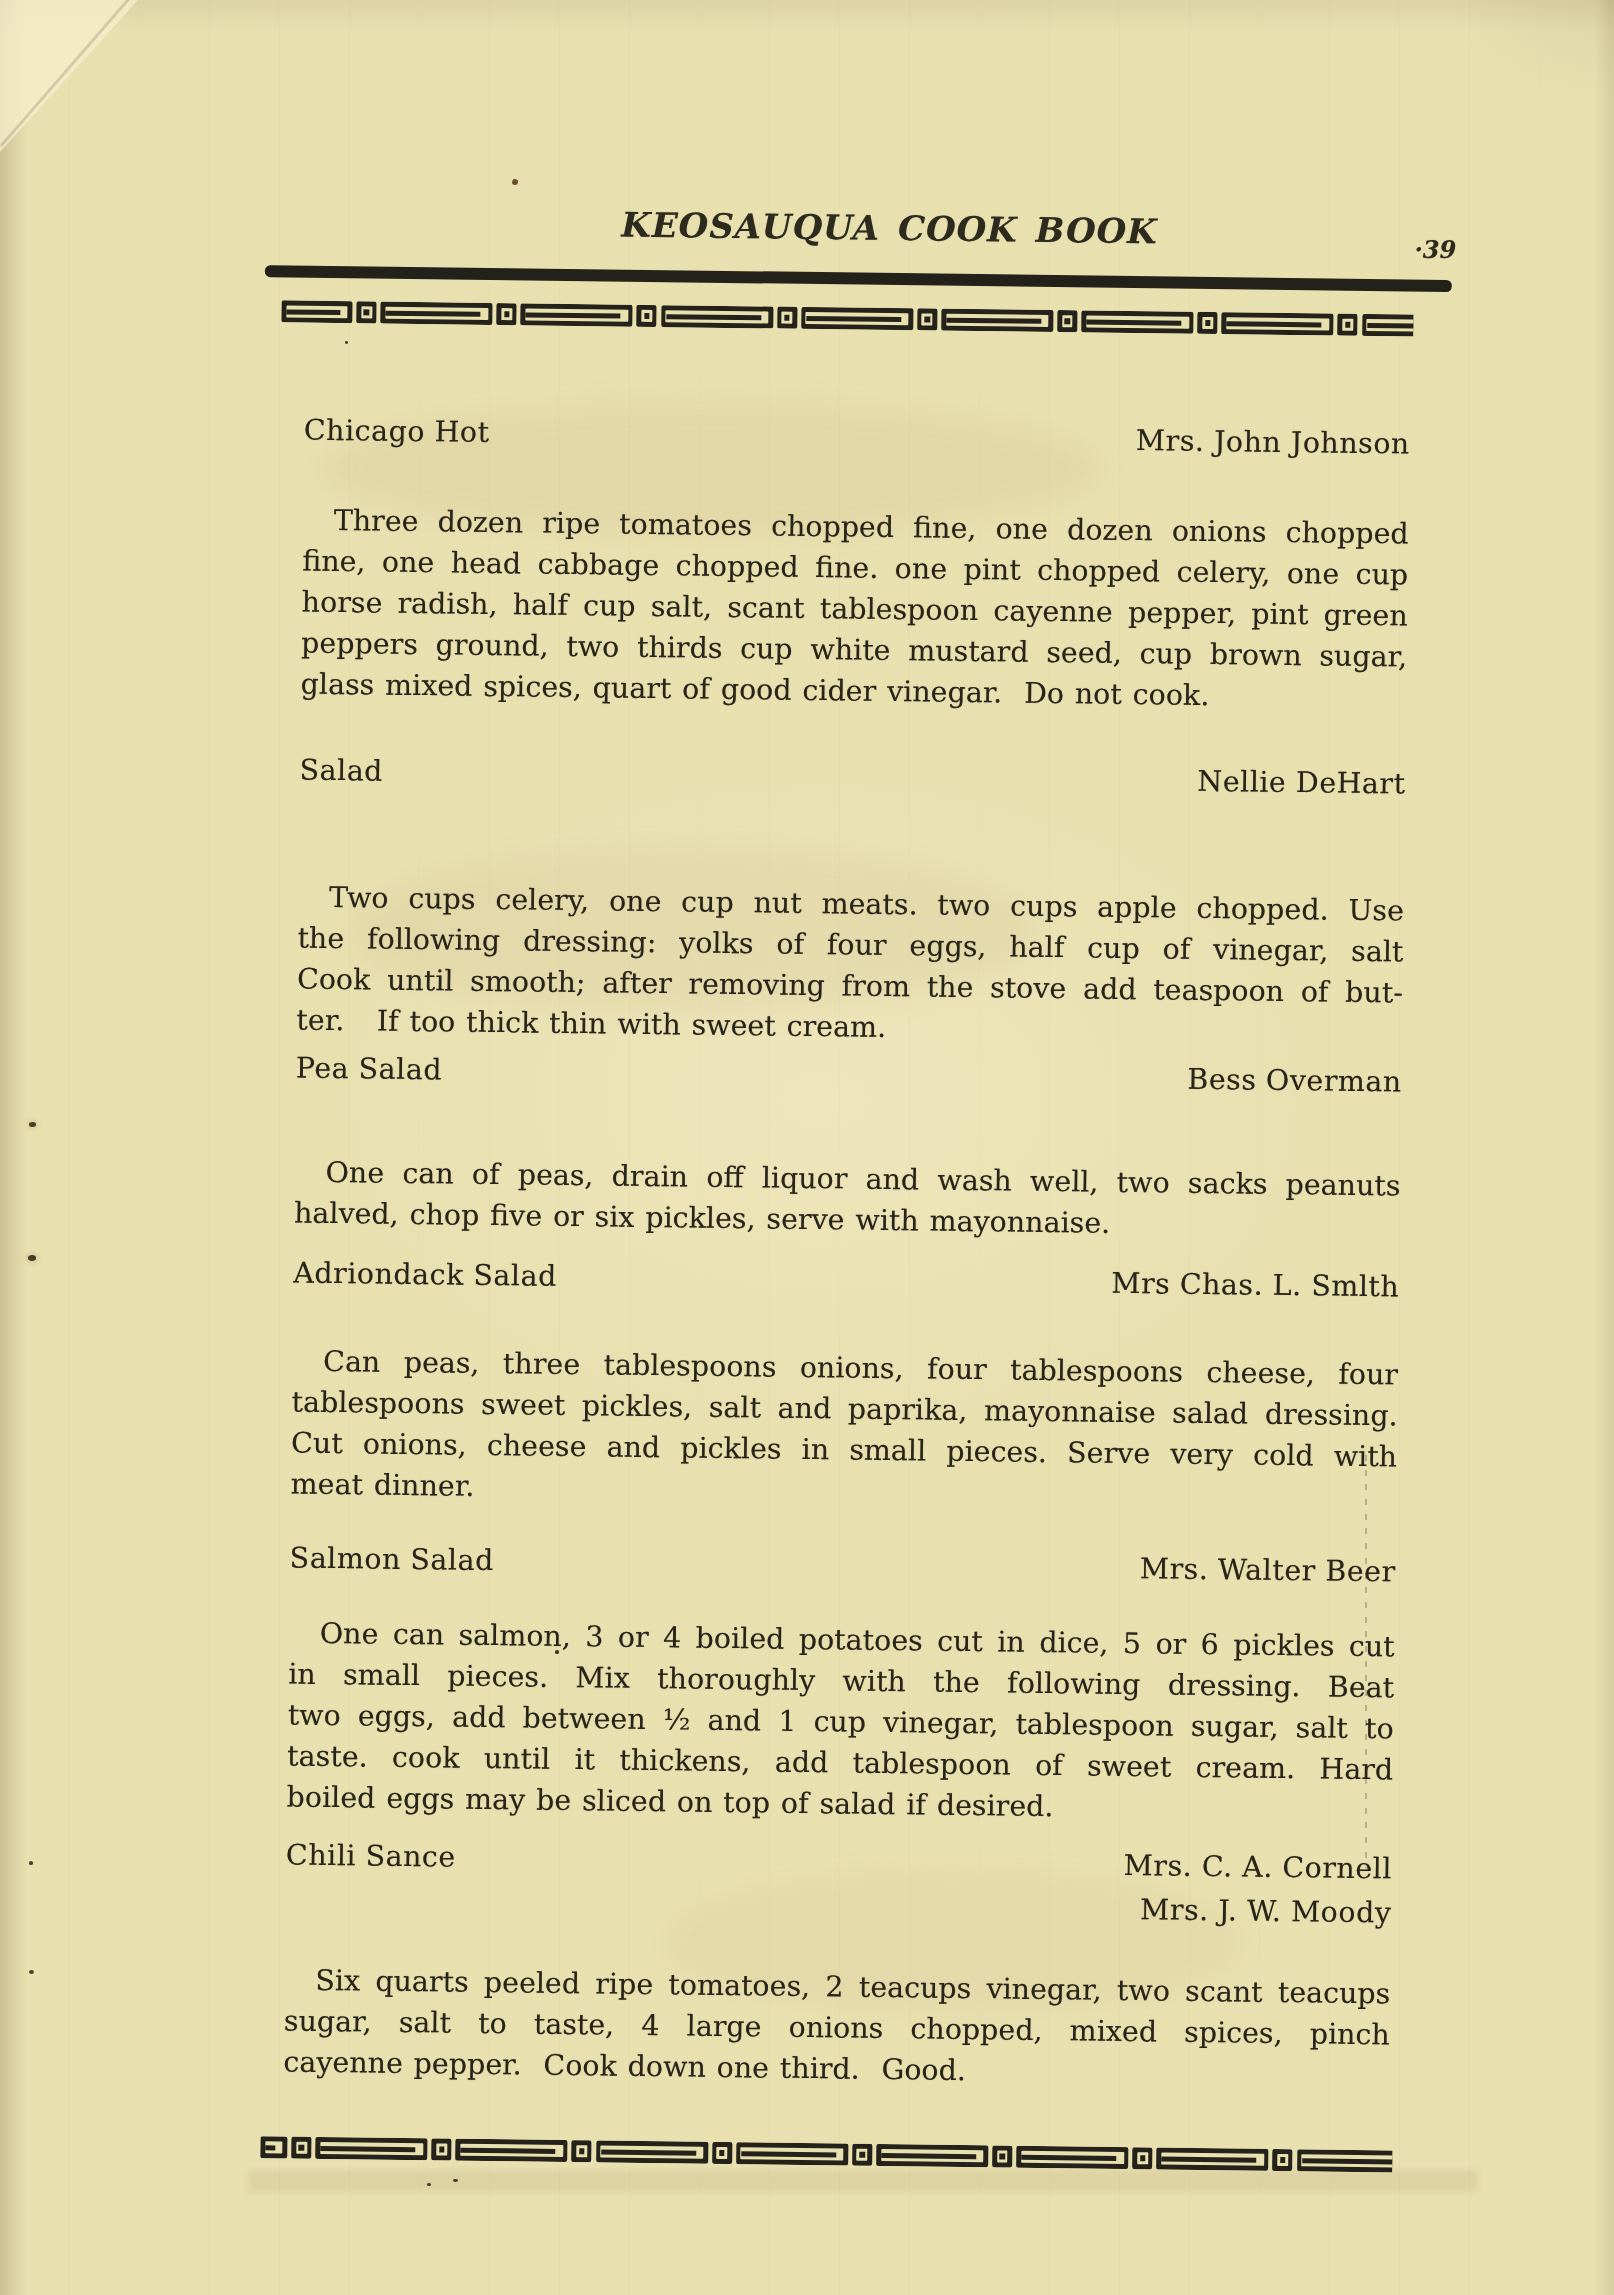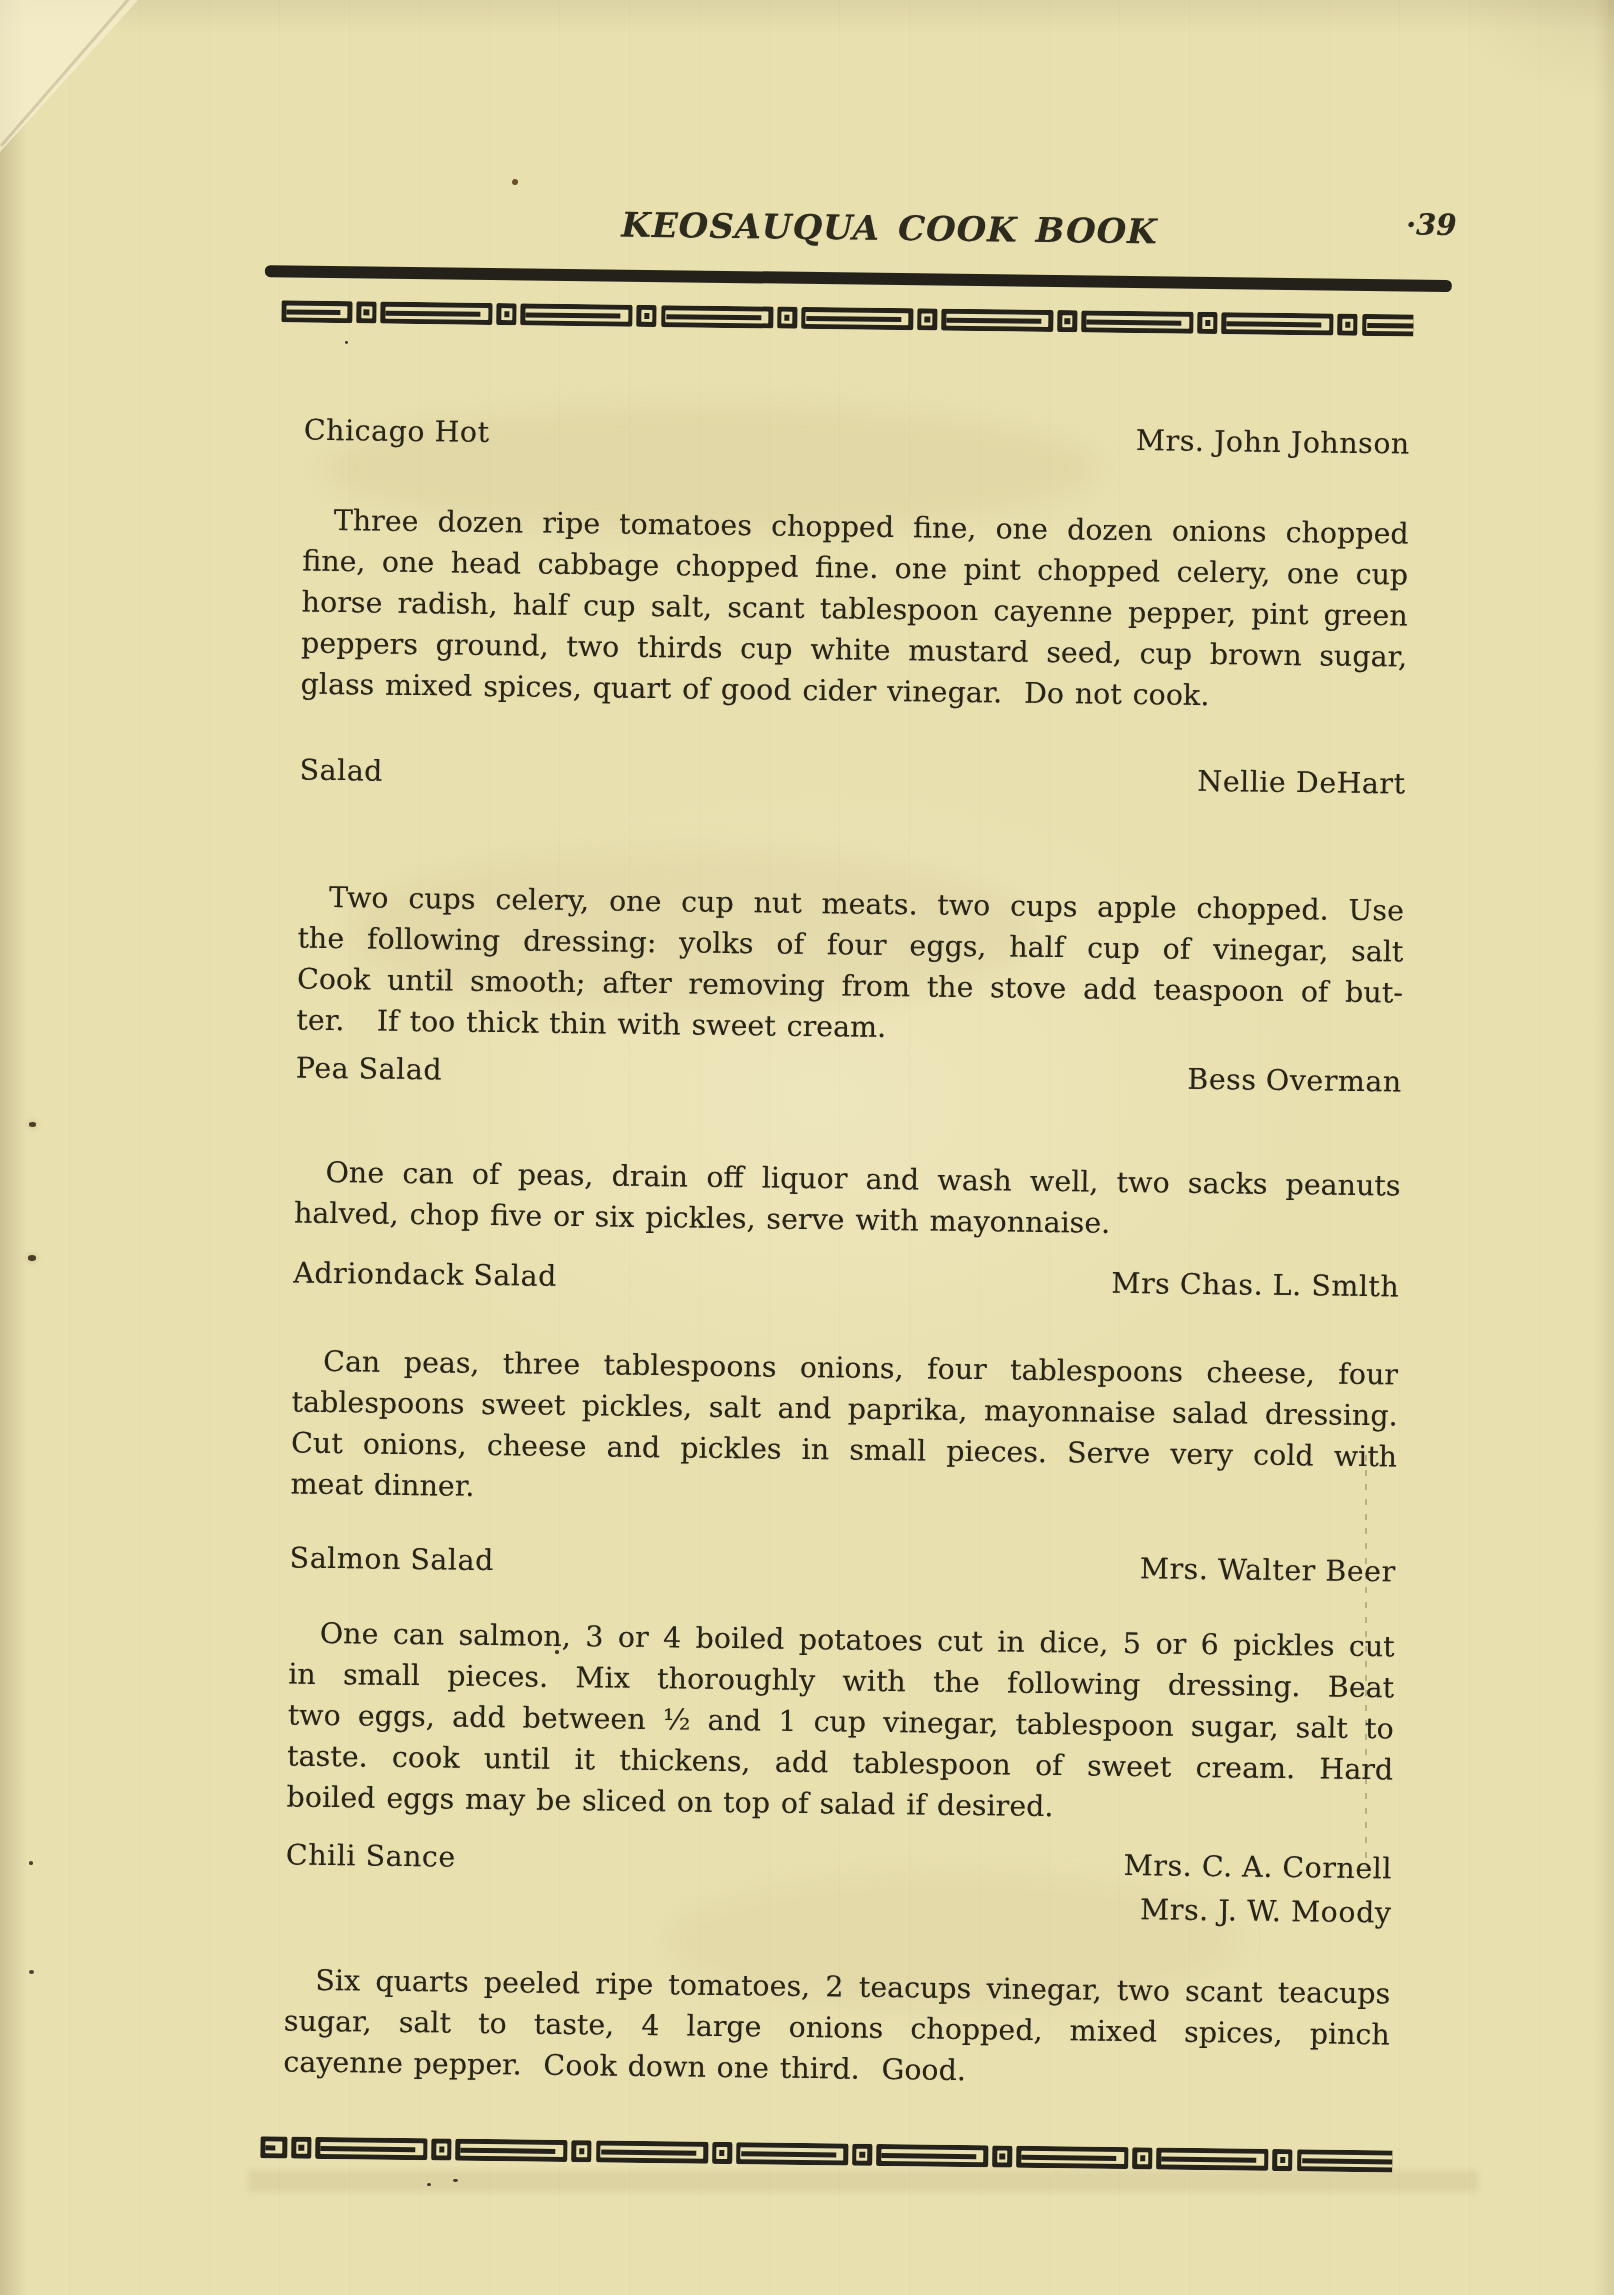--- a/index.html
+++ b/index.html
@@ -39,22 +39,22 @@
   .artifact-line{position:absolute;left:1365px;top:1455px;width:2.3px;height:413px;
     background:repeating-linear-gradient(180deg, rgba(55,48,30,.50) 0 6px, rgba(55,48,30,0) 6px 14.7px);
     opacity:.55;}
   
   .print-layer{position:absolute;inset:0;transform:rotate(0.72deg);
     transform-origin:807px 1221px;}
   .book-title{position:absolute;left:609px;top:206px;margin:0;
     font-size:34px;line-height:42px;font-weight:bold;font-style:italic;
     letter-spacing:0.9px;word-spacing:5.5px;color:#2d2a1e;
     text-shadow:0 0 0.9px rgba(45,42,30,.35);white-space:nowrap;}
-  .page-number{position:absolute;right:171px;top:198px;
-    font-size:29px;line-height:39px;font-weight:bold;font-style:italic;
+  .page-number{position:absolute;right:171px;top:222px;
+    font-size:24px;line-height:39px;font-weight:bold;font-style:italic;
     color:#2d2a1e;text-shadow:0 0 0.9px rgba(45,42,30,.35);}
   .header-rule{position:absolute;left:253px;top:272px;width:1187px;height:11.5px;
     background:var(--rule);border-radius:5.5px;}
   .chain-border{position:absolute;height:22px;display:flex;align-items:stretch;
     overflow:hidden;}
   #border-top{left:270px;top:307px;width:1132px;}
   #border-bottom{left:272px;top:2143px;width:1132px;}
   .seg{flex:0 0 auto;position:relative;background:#24221a;margin-right:4.1px;border-radius:2.3px;}
   .seg-long{flex-basis:112px;}
   .seg-square{flex-basis:20px;}

